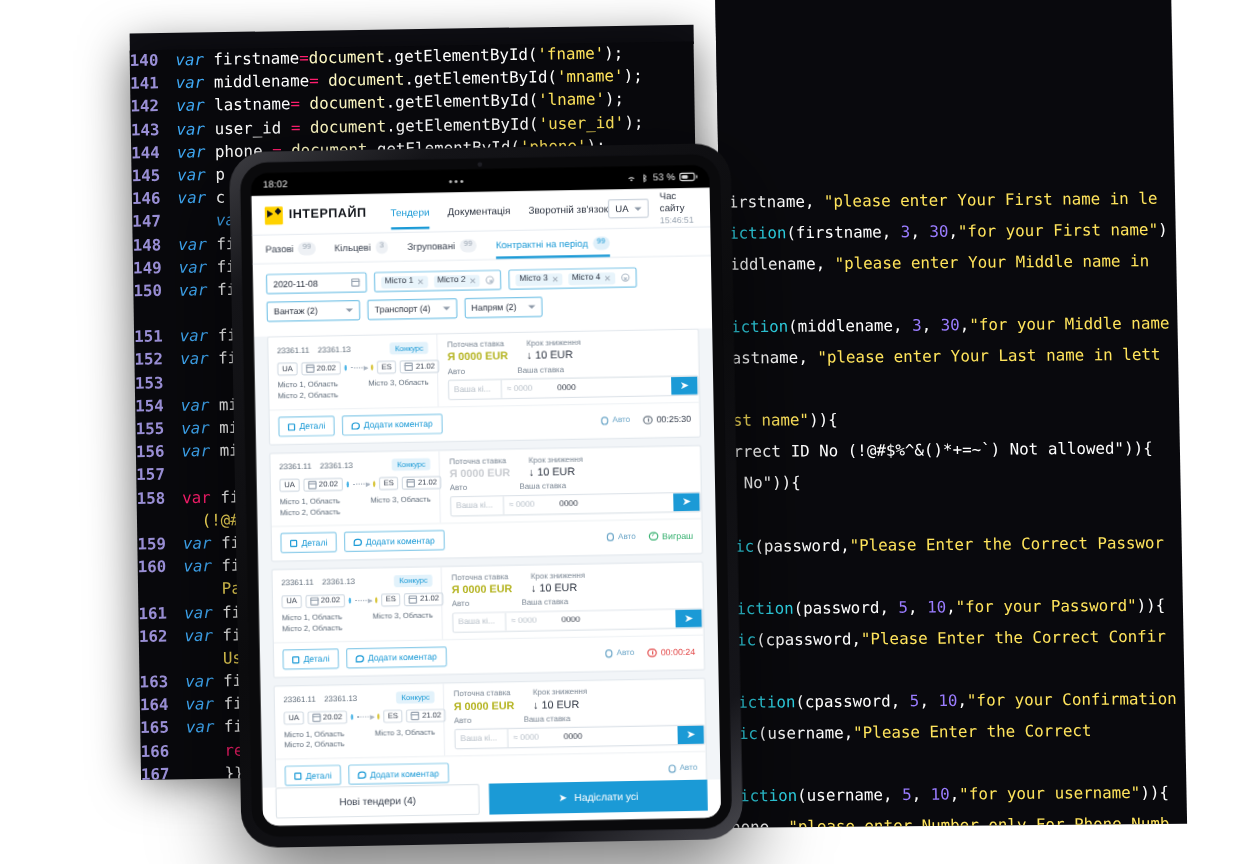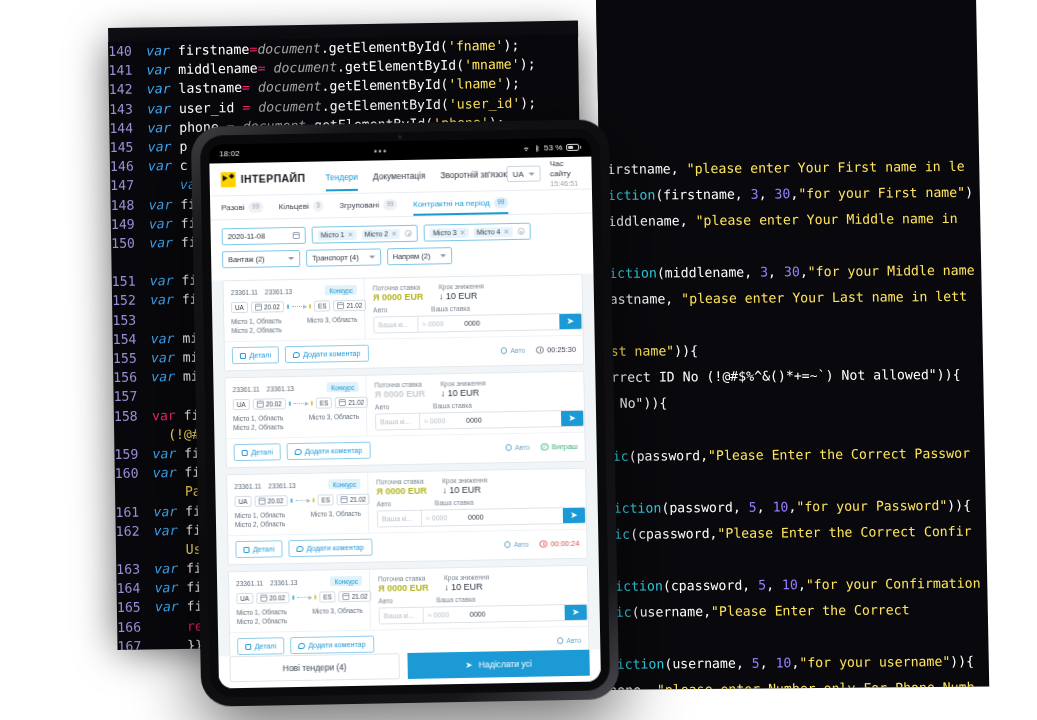--- a/index.html
+++ b/index.html
@@ -34,26 +34,26 @@
     transform-origin: top left;
     background:#09090d;
   }
   .code-right-strip {
     position:absolute; left:596px; top:0; width:10px; height:690px;
     background: linear-gradient(90deg,#3a3a42,#17171c);
     transform: rotate(-1.1deg); transform-origin: top left;
   }
   .cl { display: block; height: 19.2px; }
   .cr { display: block; height: 26.1px; }
-  .ln { display:inline-block; width:38px; color:#9a8fd6; text-align:left; }
+  .ln { display:inline-block; width:38px; color:#9a8fd6; text-align:left;font-weight:bold; }
   .kw  { color:#3fa9f5; font-style: italic; }
   .kw2 { color:#ff1e6e; }
   .var { color:#ffffff; }
   .eq  { color:#ff1e6e; }
-  .doc { color:#a3a3a3; font-style: italic; }
+  .doc { color:#fef9c3; }
   .fn  { color:#ffffff; }
   .str { color:#ffe45c; }
   .num { color:#9a7cff; }
   .cyan{ color:#2fd6e8; }
   .yel { color:#ffe45c; }
   .ret { color:#ff1e6e; }
   .br  { color:#ffffff; }
   .topbar-dark {
     position:absolute; left:108px; top:28px; width:470px; height:16px;
     background:#101016; transform: rotate(-0.9deg); transform-origin: top left;

